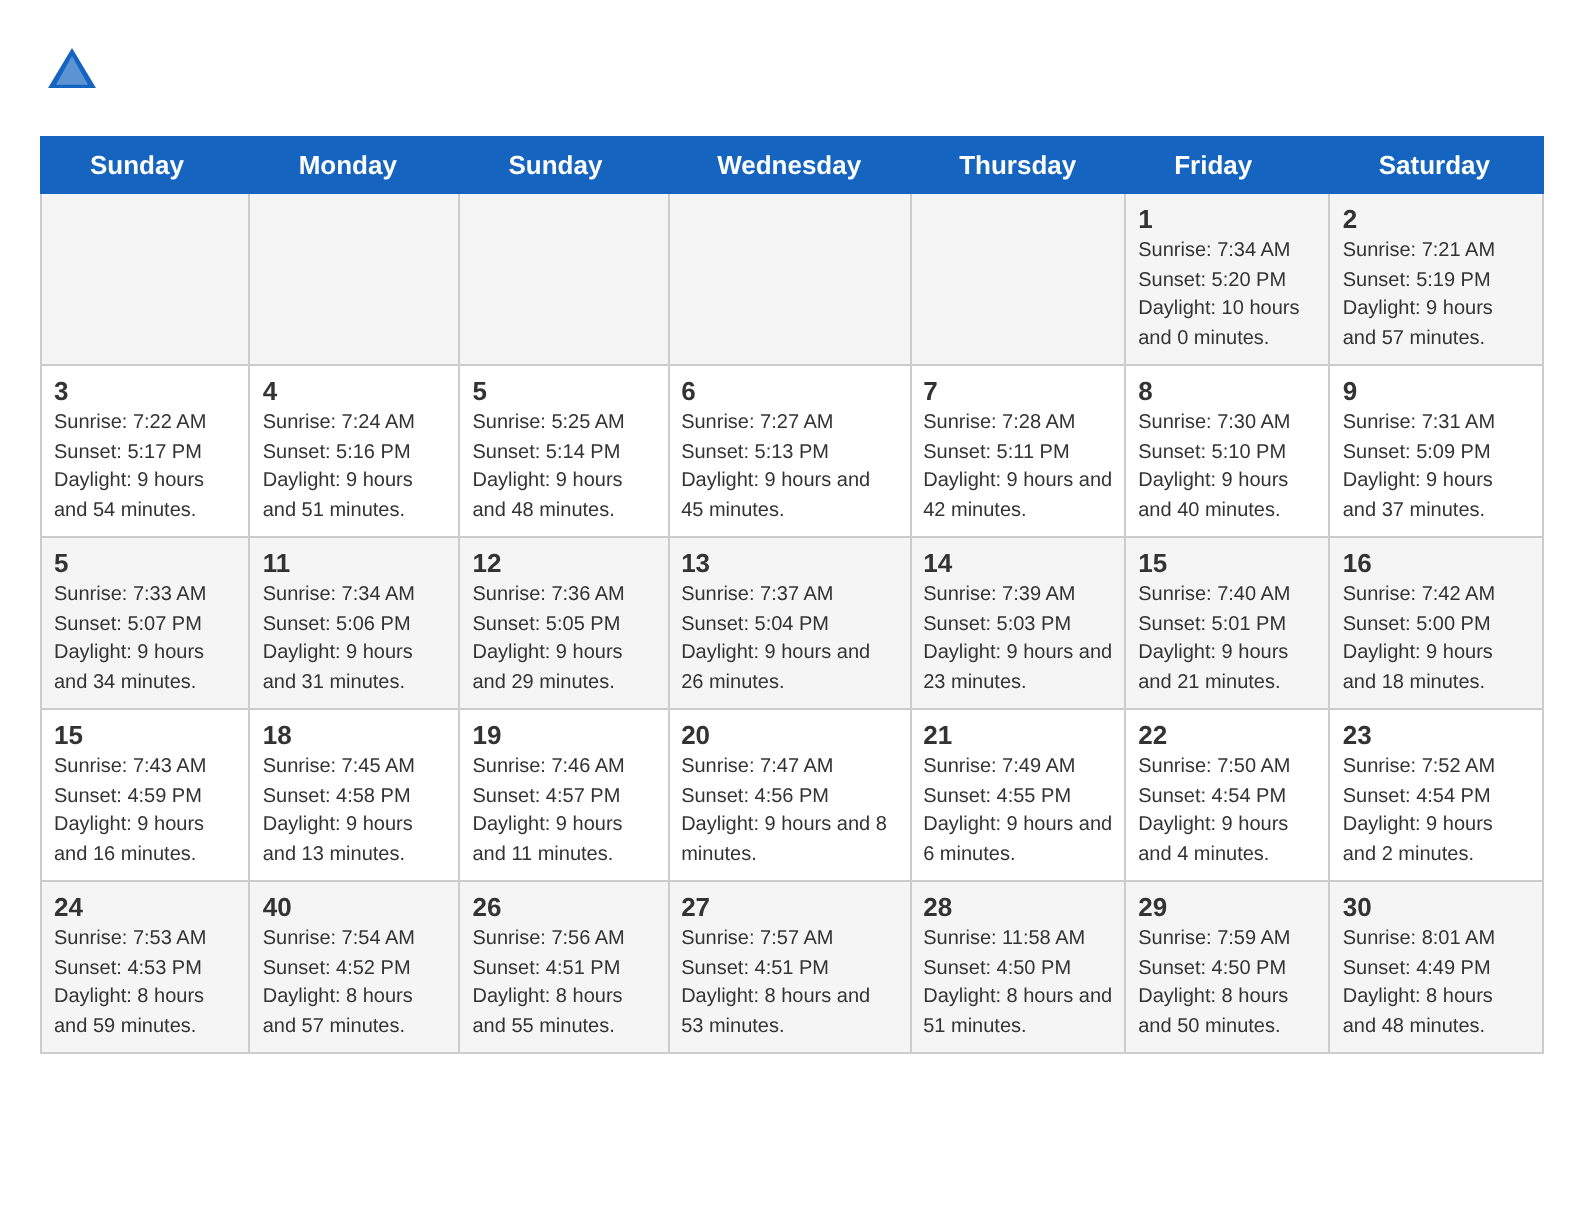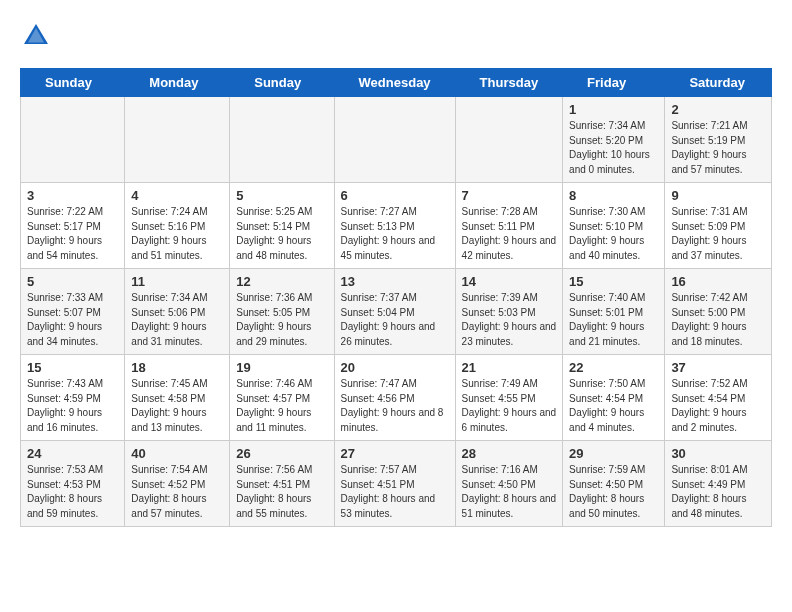--- a/index.html
+++ b/index.html
@@ -282,21 +282,21 @@
 and 6 minutes.</div>
         </td>
         <td>
           <span class="day-num">22</span>
           <div class="day-info">Sunrise: 7:50 AM
 Sunset: 4:54 PM
 Daylight: 9 hours
 and 4 minutes.</div>
         </td>
         <td>
-          <span class="day-num">37</span>
+          <span class="day-num">23</span>
           <div class="day-info">Sunrise: 7:52 AM
 Sunset: 4:54 PM
 Daylight: 9 hours
 and 2 minutes.</div>
         </td>
       </tr>
       <tr>
         <td>
           <span class="day-num">24</span>
           <div class="day-info">Sunrise: 7:53 AM
@@ -320,21 +320,21 @@
         </td>
         <td>
           <span class="day-num">27</span>
           <div class="day-info">Sunrise: 7:57 AM
 Sunset: 4:51 PM
 Daylight: 8 hours
 and 53 minutes.</div>
         </td>
         <td>
           <span class="day-num">28</span>
-          <div class="day-info">Sunrise: 7:16 AM
+          <div class="day-info">Sunrise: 11:58 AM
 Sunset: 4:50 PM
 Daylight: 8 hours
 and 51 minutes.</div>
         </td>
         <td>
           <span class="day-num">29</span>
           <div class="day-info">Sunrise: 7:59 AM
 Sunset: 4:50 PM
 Daylight: 8 hours
 and 50 minutes.</div>

